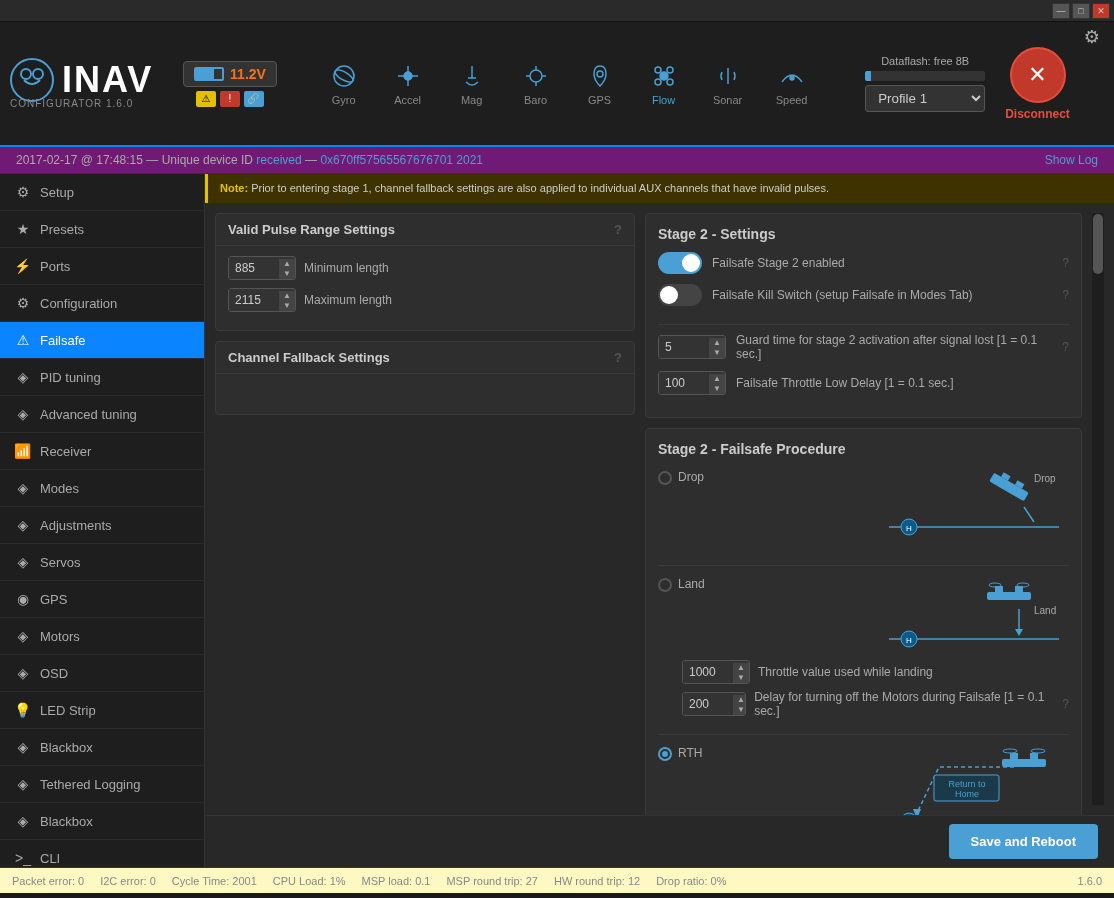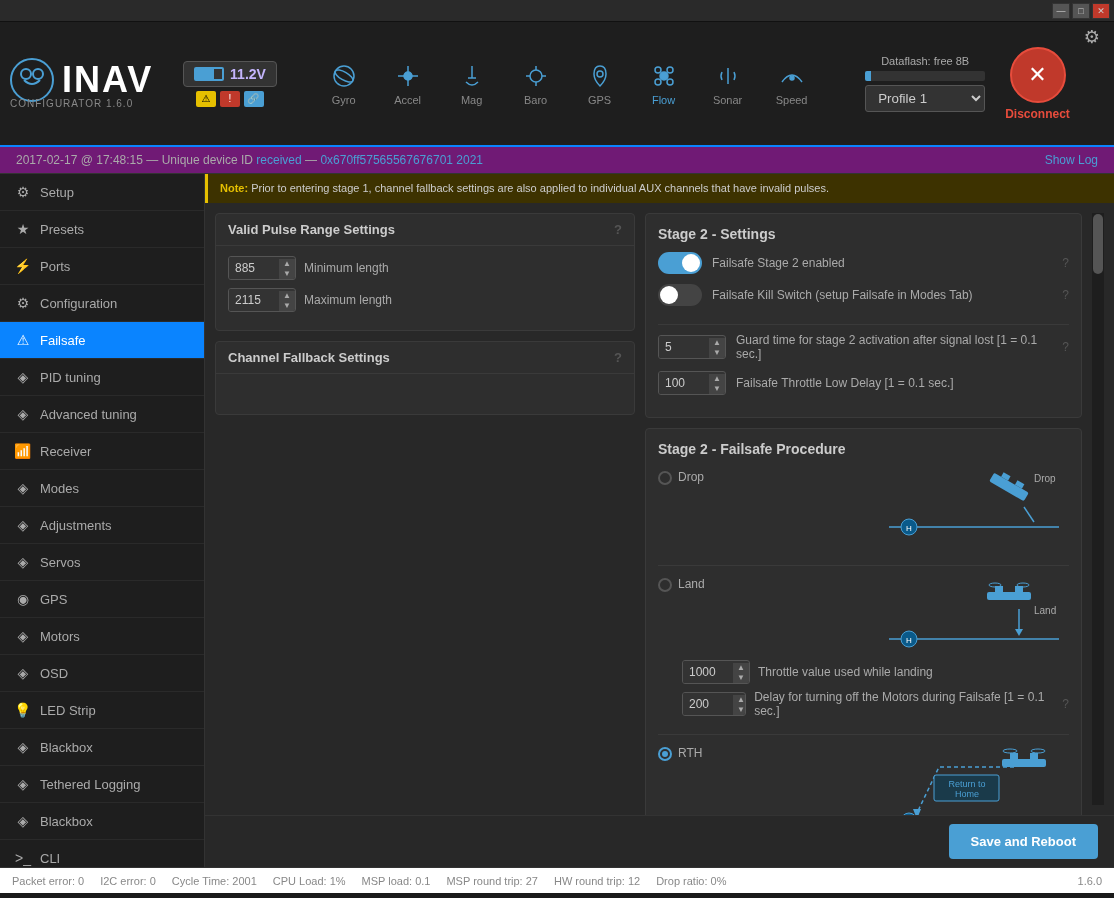--- a/index.html
+++ b/index.html
@@ -96,21 +96,21 @@
       border-radius: 2px;
       position: relative;
       overflow: hidden;
     }
     .battery-fill {
       position: absolute; left: 0; top: 0; bottom: 0;
       width: 70%;
       background: #4a9fd4;
     }
     .battery-voltage {
-      color: #c4b5fd;
+      color: #f97316;
       font-size: 14px;
       font-weight: bold;
     }
     .battery-icons {
       display: flex; gap: 4px;
     }
     .battery-icon-item {
       width: 20px; height: 16px;
       border-radius: 2px;
       display: flex; align-items: center; justify-content: center;
@@ -408,21 +408,21 @@
     .radio-btn.selected::after {
       content: '';
       width: 6px; height: 6px;
       background: #4a9fd4;
       border-radius: 50%;
     }
     .procedure-label { color: #aaa; font-size: 12px; }
 
     
     .status-bar {
-      background: #ffffff;
+      background: #fef9c3;
       border-top: 1px solid #333;
       padding: 4px 12px;
       display: flex;
       gap: 16px;
       font-size: 11px;
       color: #888;
       height: 26px;
       align-items: center;
       justify-content: space-between;
     }

